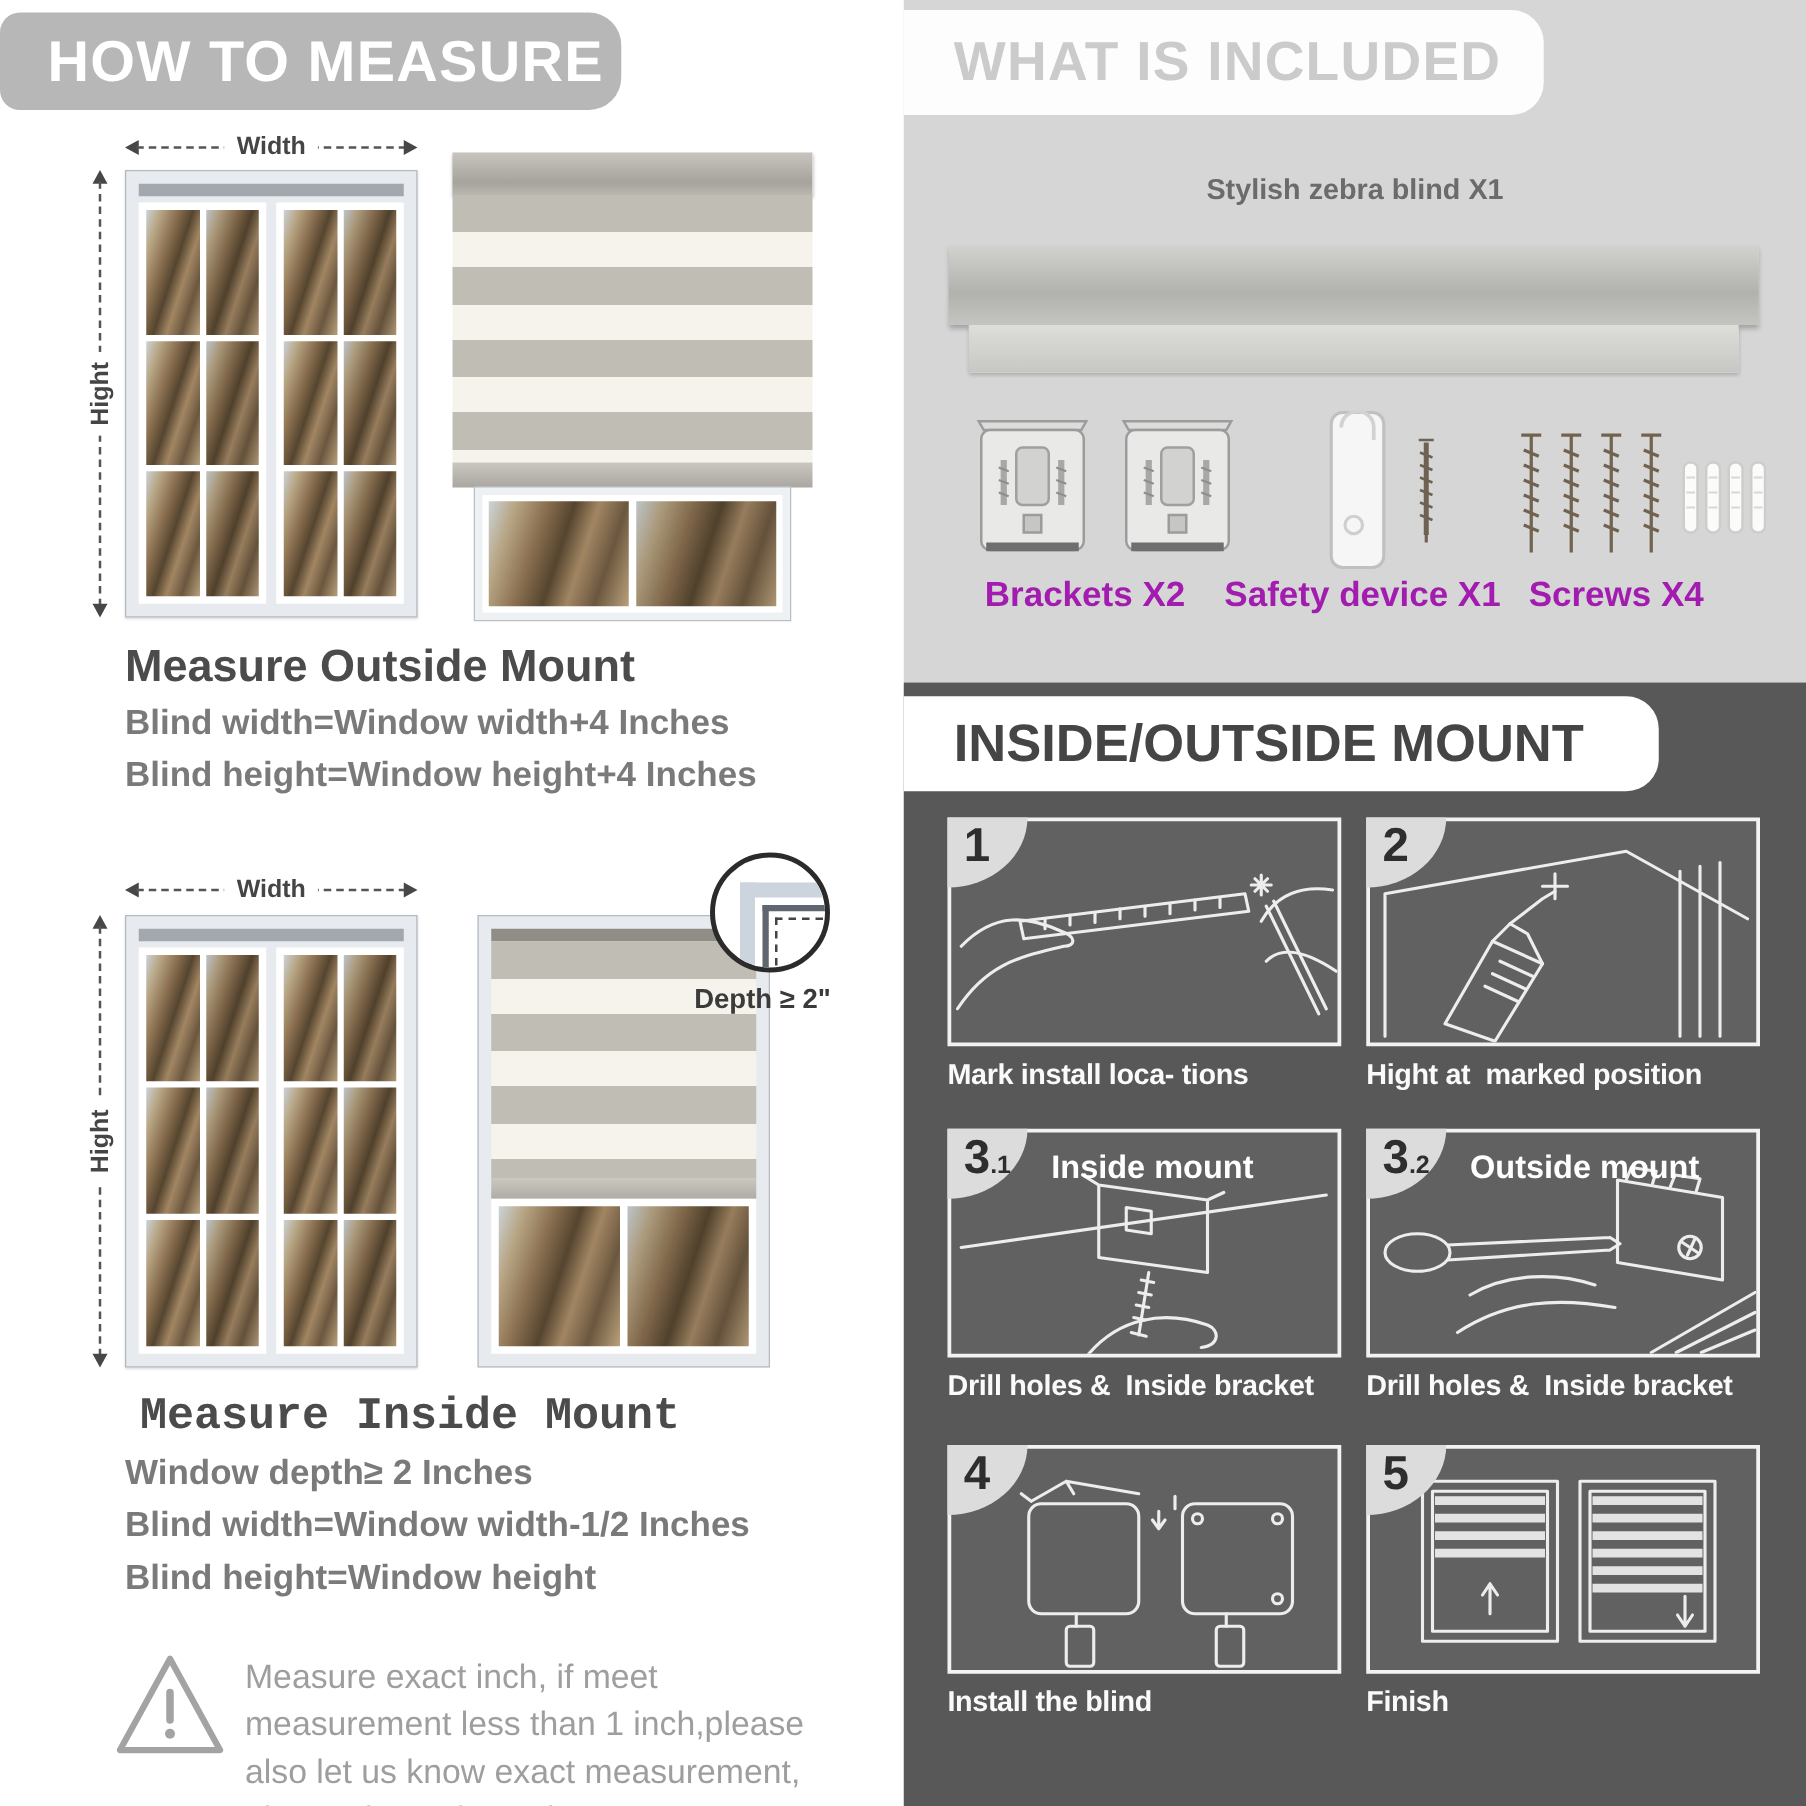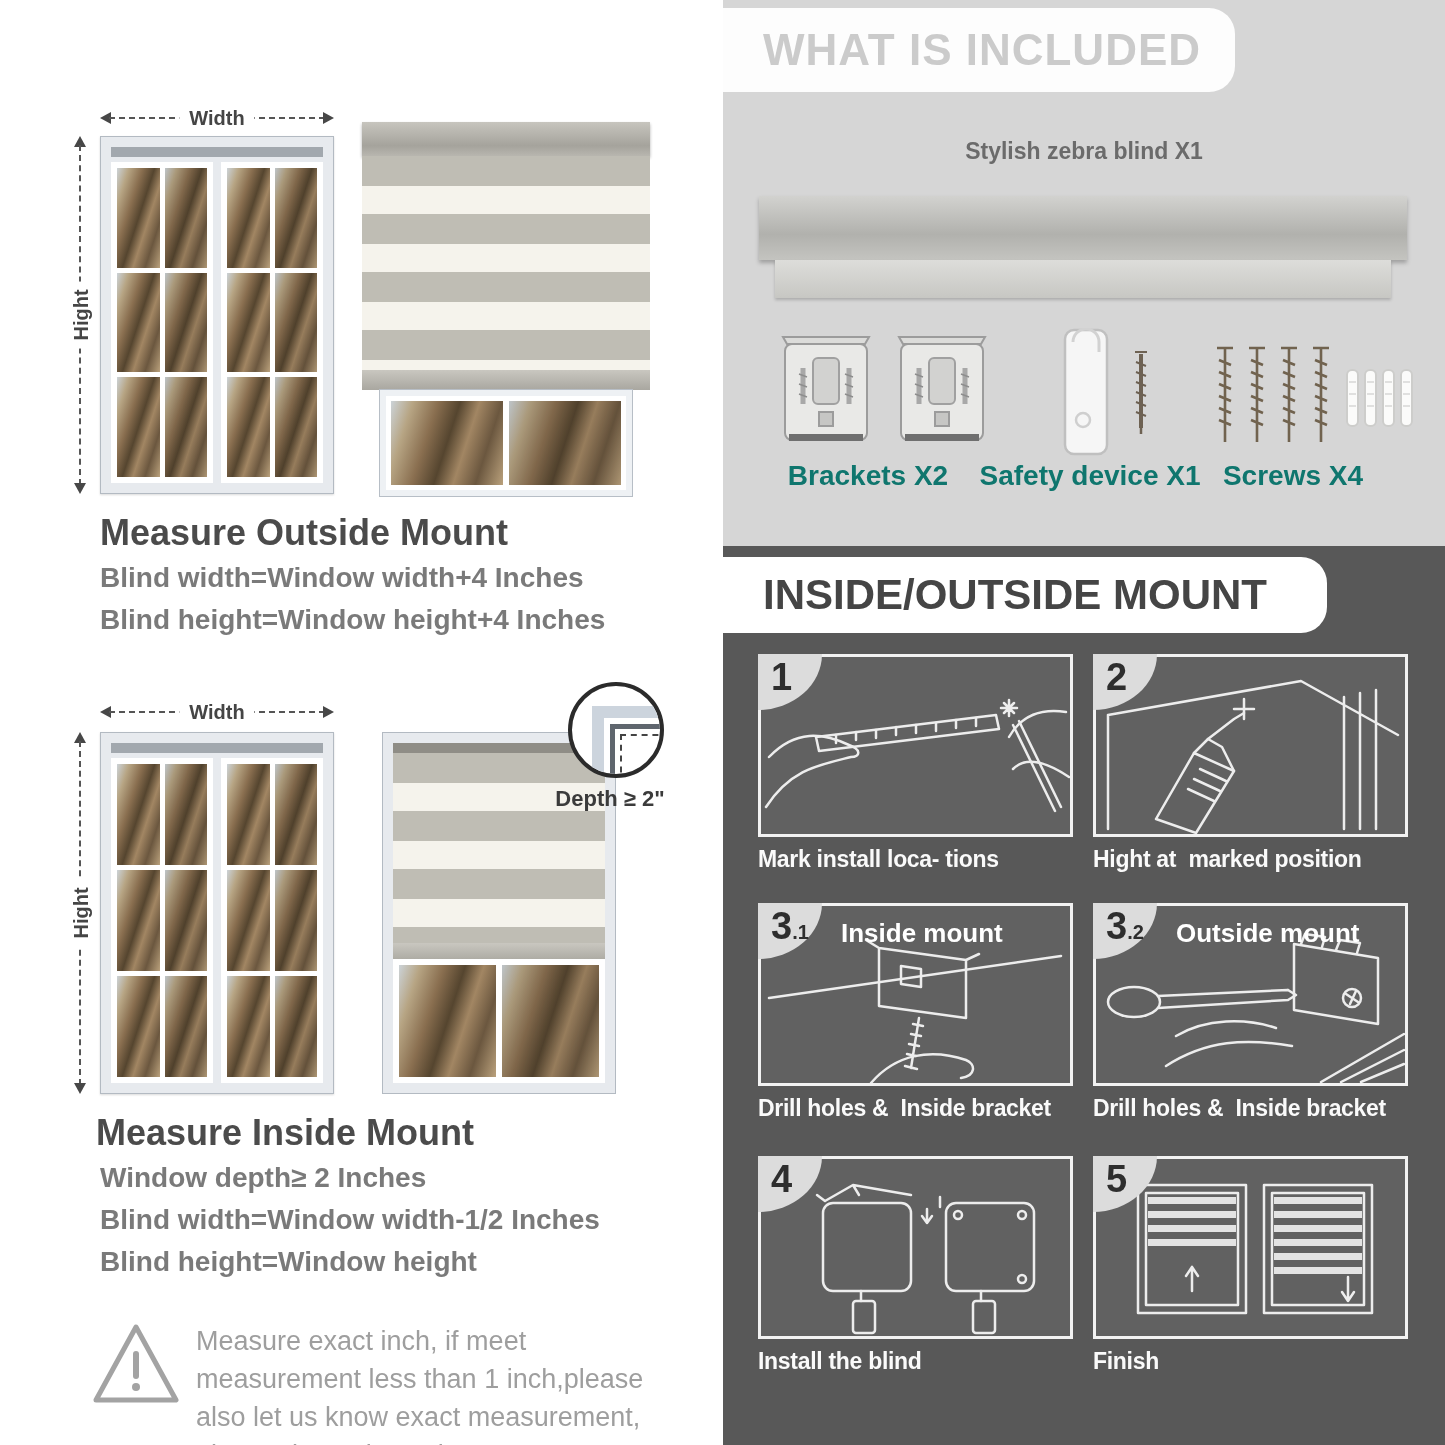--- a/index.html
+++ b/index.html
@@ -92,21 +92,21 @@
              border-radius:0 26px 26px 0;color:#cbcbcb;font-weight:bold;font-size:44px;
              line-height:84px;padding-left:40px;letter-spacing:1px;}
   .blindlbl{position:absolute;left:0;top:138px;width:100%;text-align:center;font-weight:bold;
             font-size:23px;color:#6b6b6b;}
   .railA{position:absolute;left:36px;top:196px;width:648px;height:64px;
          background:linear-gradient(180deg,#d2d2cf,#b1b1ad 60%,#c4c4c0);
          box-shadow:0 3px 4px rgba(0,0,0,.25);}
   .railB{position:absolute;left:52px;top:260px;width:616px;height:38px;
          background:linear-gradient(180deg,#dddddA,#c7c7c3);box-shadow:0 2px 3px rgba(0,0,0,.2);}
   .comp{position:absolute;}
-  .complbl{position:absolute;top:460px;font-weight:bold;font-size:28px;color:#0f766e;text-align:center;}
+  .complbl{position:absolute;top:460px;font-weight:bold;font-size:28px;color:#a21caf;text-align:center;}
 
   .mount{position:absolute;left:723px;top:546px;width:722px;height:899px;background:#585858;}
   .hdr-white2{position:absolute;left:0;top:11px;width:604px;height:76px;background:#ffffff;
               border-radius:0 26px 26px 0;color:#454545;font-weight:bold;font-size:42px;
               line-height:76px;padding-left:40px;}
   .step{position:absolute;width:315px;}
   .s1{left:35px;top:108px;}  .s2{left:370px;top:108px;}
   .s3{left:35px;top:357px;}  .s4{left:370px;top:357px;}
   .s5{left:35px;top:610px;}  .s6{left:370px;top:610px;}
   .panel{position:relative;height:183px;border:3px solid #f2f2f2;background:#616161;}
@@ -120,20 +120,23 @@
            white-space:pre;}
   svg{display:block;}
 </style>
 </head>
 <body>
 
 <div class="page">
 
   <div class="left-col">
 
+    <div class="hdr-gray">
+      <span>HOW TO MEASURE</span>
+    </div>
 
     <div class="fig fig1">
       <div class="dimh" style="left:30px;top:0;width:234px;">
         <span class="al"></span>
         <span class="ln"></span>
         <span class="lbl">Width</span>
         <span class="ar"></span>
       </div>
       <div class="dimv" style="left:0;top:28px;height:358px;">
         <span class="at"></span>
@@ -221,21 +224,21 @@
         </div>
       </div>
       <div class="inset" style="left:498px;top:-16px;">
         <div class="a"></div>
         <div class="b"></div>
         <div class="c"></div>
       </div>
       <div class="depth" style="left:460px;top:88px;width:160px;">Depth ≥ 2"</div>
     </div>
 
-    <div class="t" style="left:96px;top:1112px;">Measure Inside Mount</div>
+    <div class="t" style="left:112px;top:1112px;font-family:Liberation Mono, monospace;">Measure Inside Mount</div>
     <div class="sub" style="left:100px;top:1162px;">Window depth≥ 2 Inches</div>
     <div class="sub" style="left:100px;top:1204px;">Blind width=Window width-1/2 Inches</div>
     <div class="sub" style="left:100px;top:1246px;">Blind height=Window height</div>
 
     <div class="warn-ic">
       <svg width="92" height="94" viewBox="0 0 92 94">
         <path d="M46 9 L86 82 H6 Z" fill="none" stroke="#a3a3a3" stroke-width="5" stroke-linejoin="round"></path>
         <path d="M46 36 V58" stroke="#a3a3a3" stroke-width="6" stroke-linecap="round"></path>
         <circle cx="46" cy="69" r="4" fill="#a3a3a3"></circle>
       </svg>

